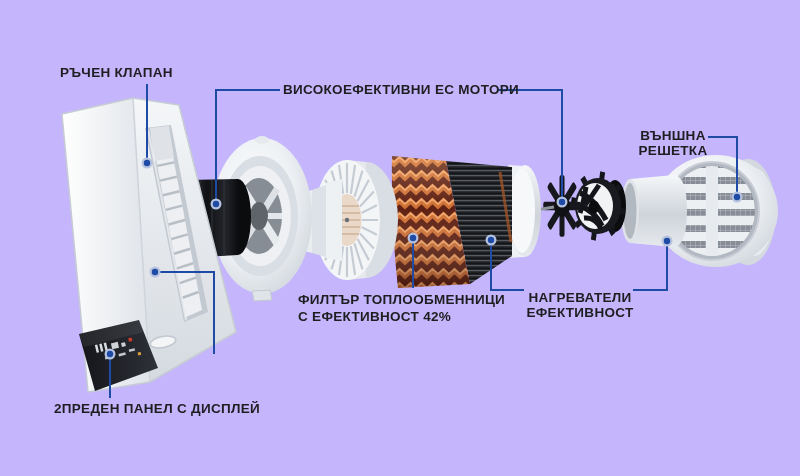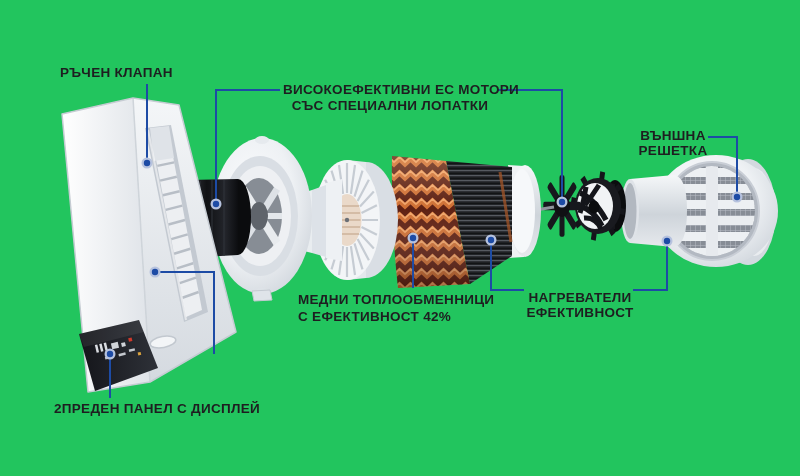--- a/index.html
+++ b/index.html
@@ -1,17 +1,17 @@
 <!DOCTYPE html>
 <html><head>
 <meta charset="utf-8">
 <style>
   html,body{margin:0;padding:0;background:#ffffff;}
   .stage{
-    position:relative;width:800px;height:476px;background:#22c55e;
+    position:relative;width:800px;height:476px;background:#c4b5fd;
     overflow:hidden;font-family:"Liberation Sans",sans-serif;
   }
   .stage svg{position:absolute;left:0;top:0;}
   .lbl{
     position:absolute;font-weight:700;font-size:13.5px;line-height:17px;
     color:#1e1e20;letter-spacing:.3px;white-space:nowrap;
   }
   .lbl span{display:block;}
   .lbl.center{text-align:center;}
   .lbl.tight{line-height:15px;margin-top:6px;}
@@ -284,30 +284,29 @@
         </g>
   </g>
 </svg>
 
 <div class="lbl" style="left:60px;top:64px;">
   <span>РЪЧЕН КЛАПАН</span>
 </div>
 
 <div class="lbl center" style="left:283px;top:82px;width:214px;line-height:16px;">
   <span>ВИСОКОЕФЕКТИВНИ EC МОТОРИ</span>
-  <span>СЪС СПЕЦИАЛНИ ЛОПАТКИ</span>
 </div>
 
 <div class="lbl center tight" style="left:637px;top:122px;width:72px;">
   <span>ВЪНШНА</span>
   <span>РЕШЕТКА</span>
 </div>
 
 <div class="lbl" style="left:298px;top:291px;">
-  <span>МЕДНИ ТОПЛООБМЕННИЦИ</span>
+  <span>ФИЛТЪР ТОПЛООБМЕННИЦИ</span>
   <span>С ЕФЕКТИВНОСТ 42%</span>
 </div>
 
 <div class="lbl center tight" style="left:524px;top:284px;width:112px;">
   <span>НАГРЕВАТЕЛИ</span>
   <span>ЕФЕКТИВНОСТ</span>
 </div>
 
 
 <div class="lbl" style="left:54px;top:400px;">

